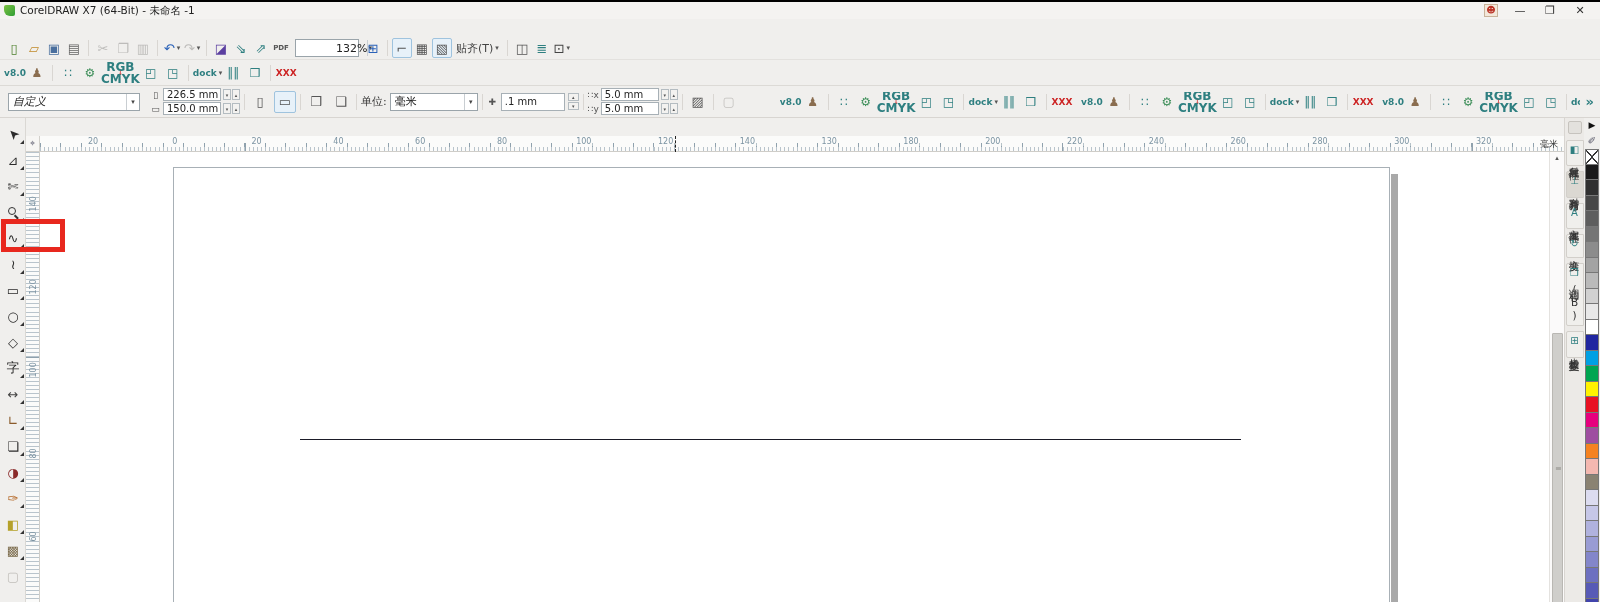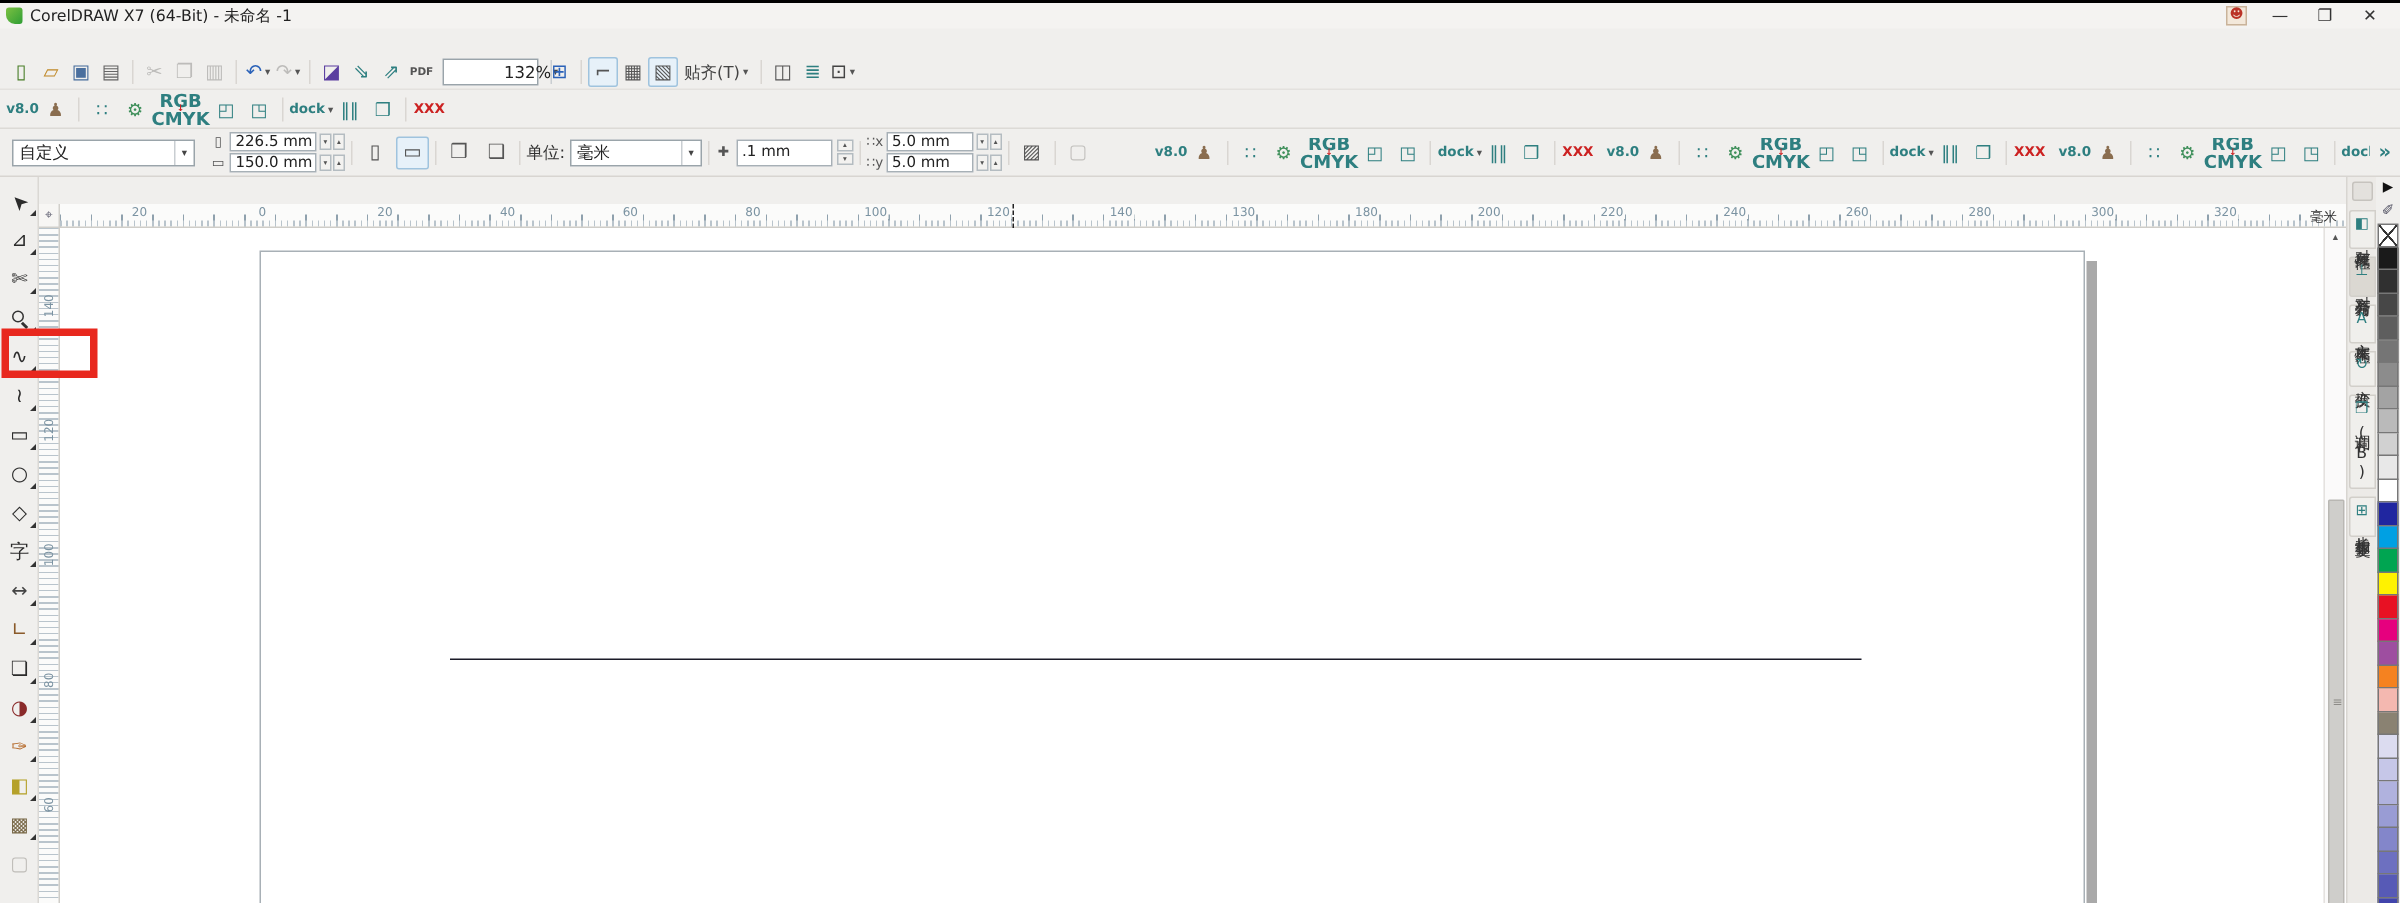--- a/index.html
+++ b/index.html
@@ -202,21 +202,21 @@
       <div class="macro-item" style="color: rgb(46, 127, 128);">
         <span>❒</span>
       </div>
       <span class="sep"></span>
       <div class="macro-item" style="color: rgb(204, 34, 34);">
         <span class="macro-text">XXX</span>
       </div>
     </div>
 
   <div class="propbar">
-    <div class="combo" style="width:122px;">
+    <div class="combo" style="width:132px;font-style:italic;">
       <span>自定义</span>
       <span class="dda">▾</span>
     </div>
     <div class="pb-group" style="margin-left:10px;">
       <div class="num-wrap">
         <div class="num-row">
           <span class="mini-icon">▯</span>
           <span class="num-input">226.5 mm</span>
           <span class="spin2">
               <b>▾</b>

